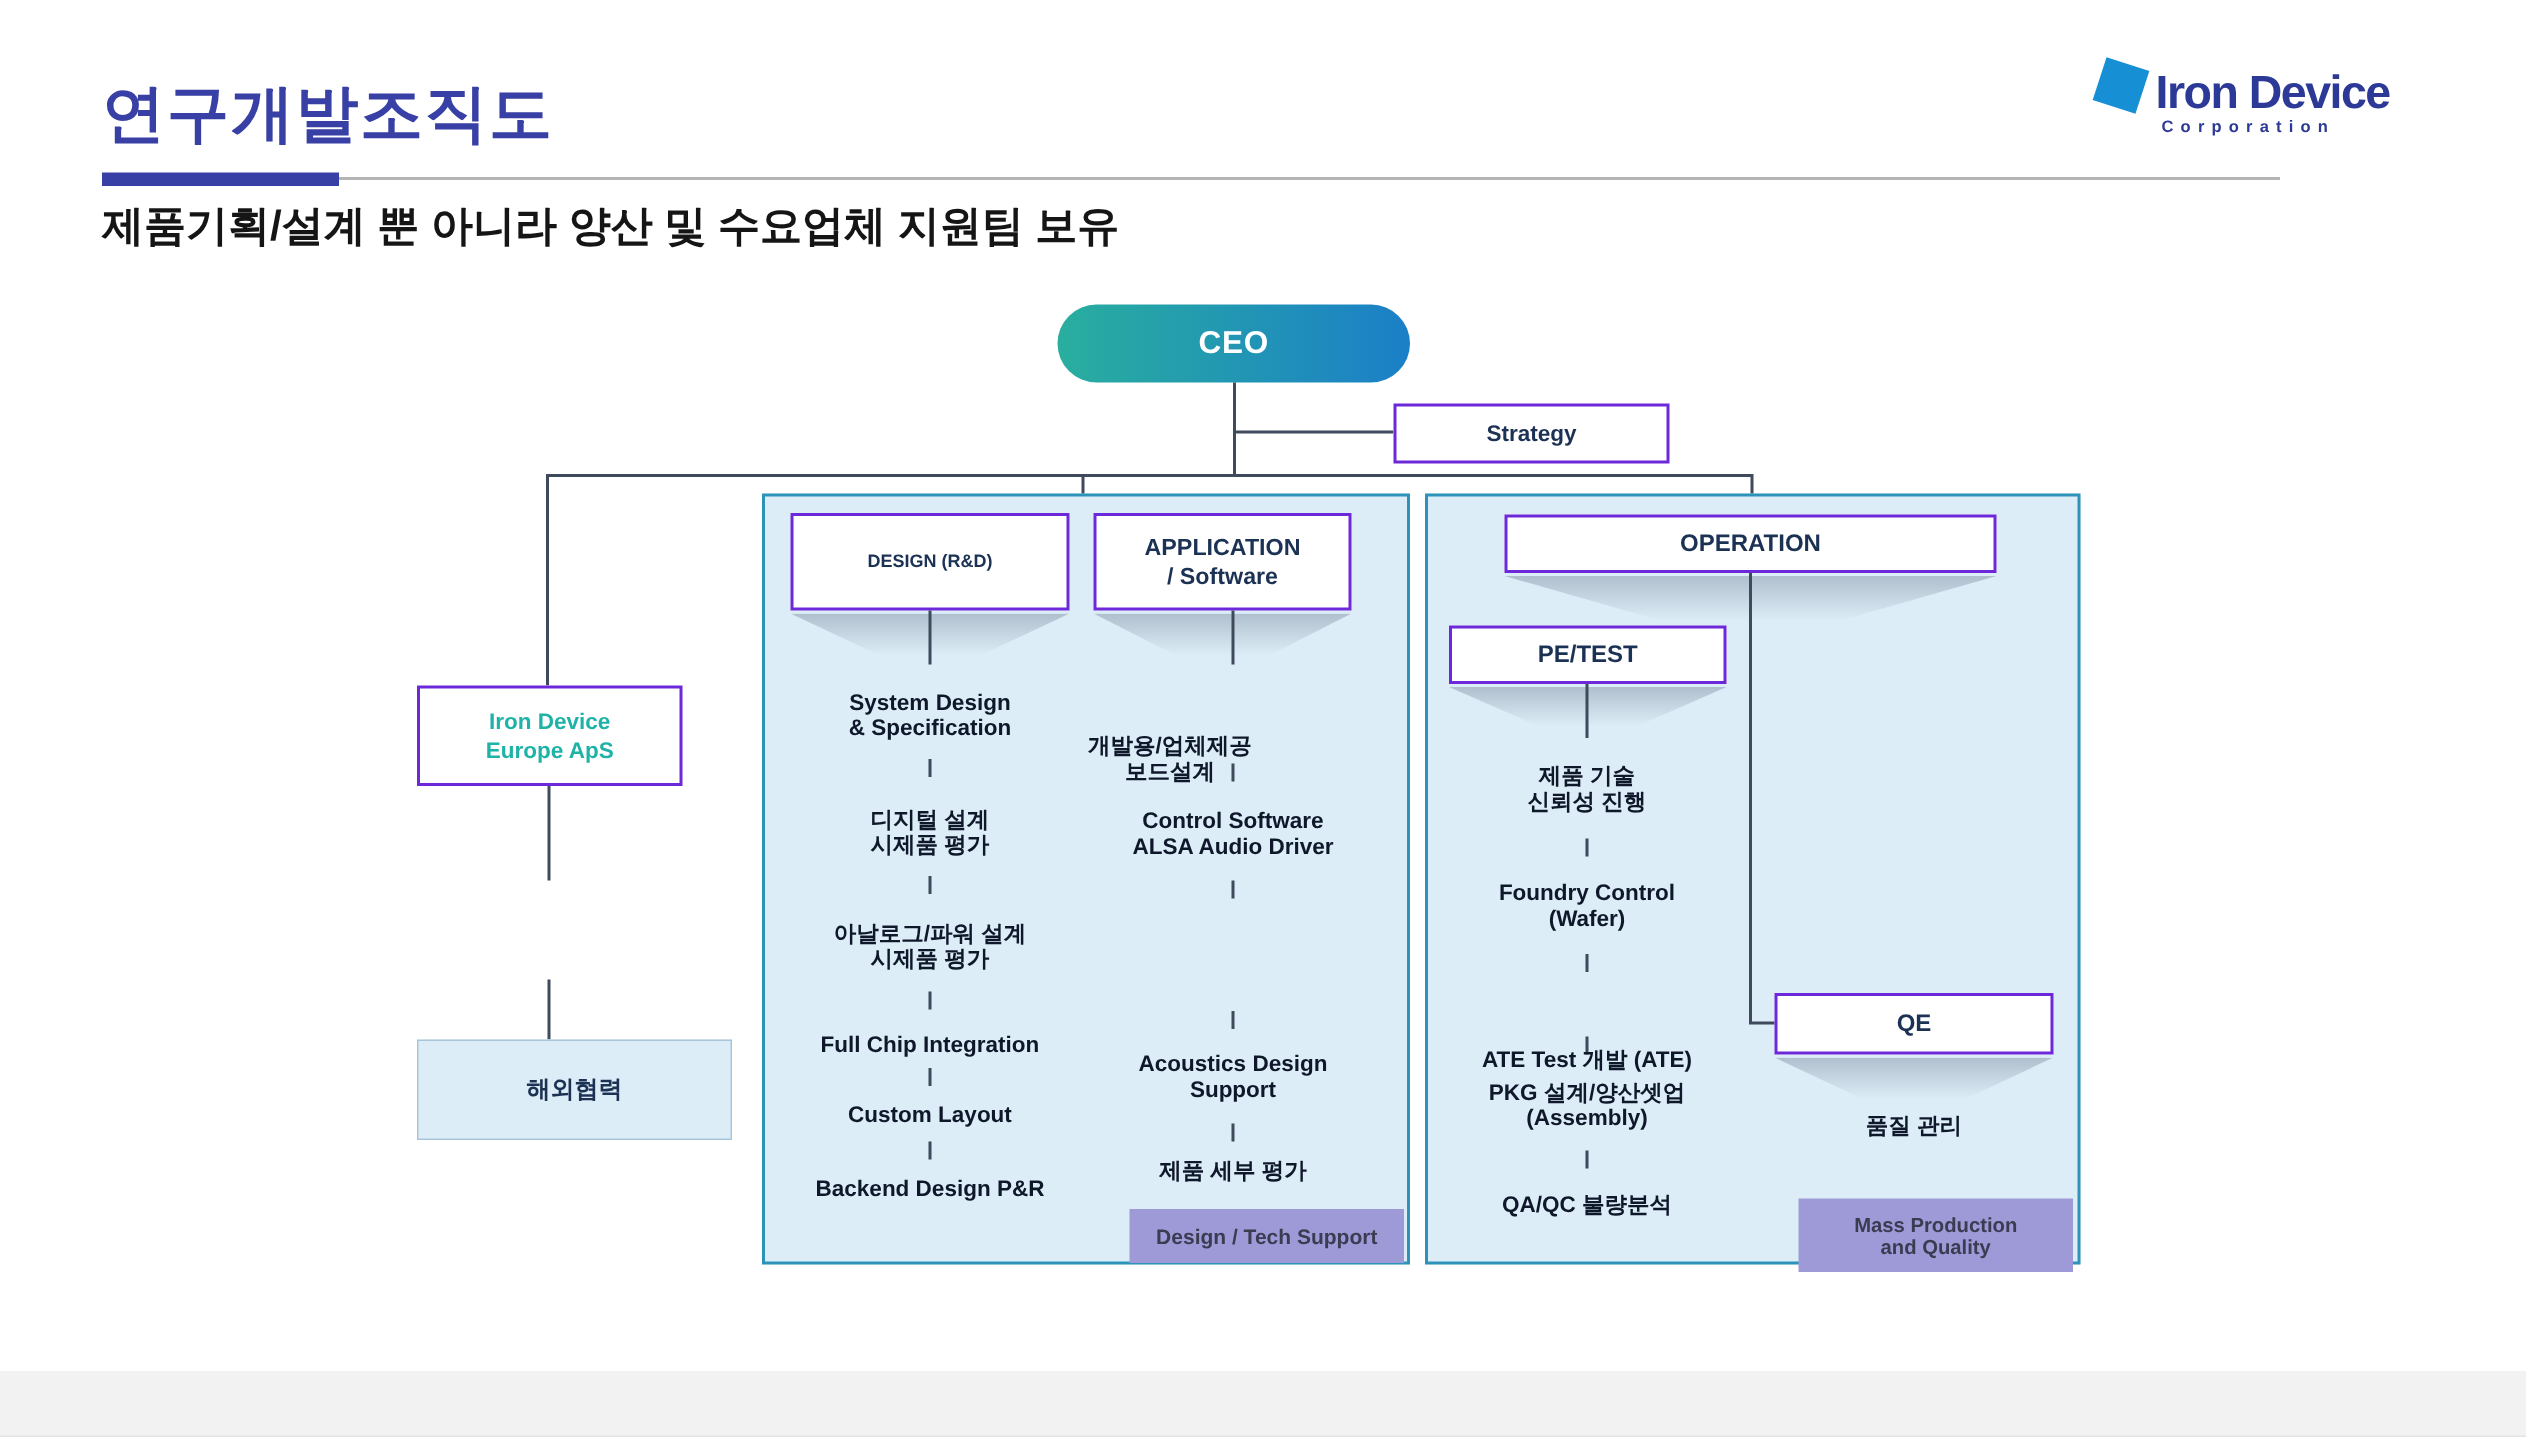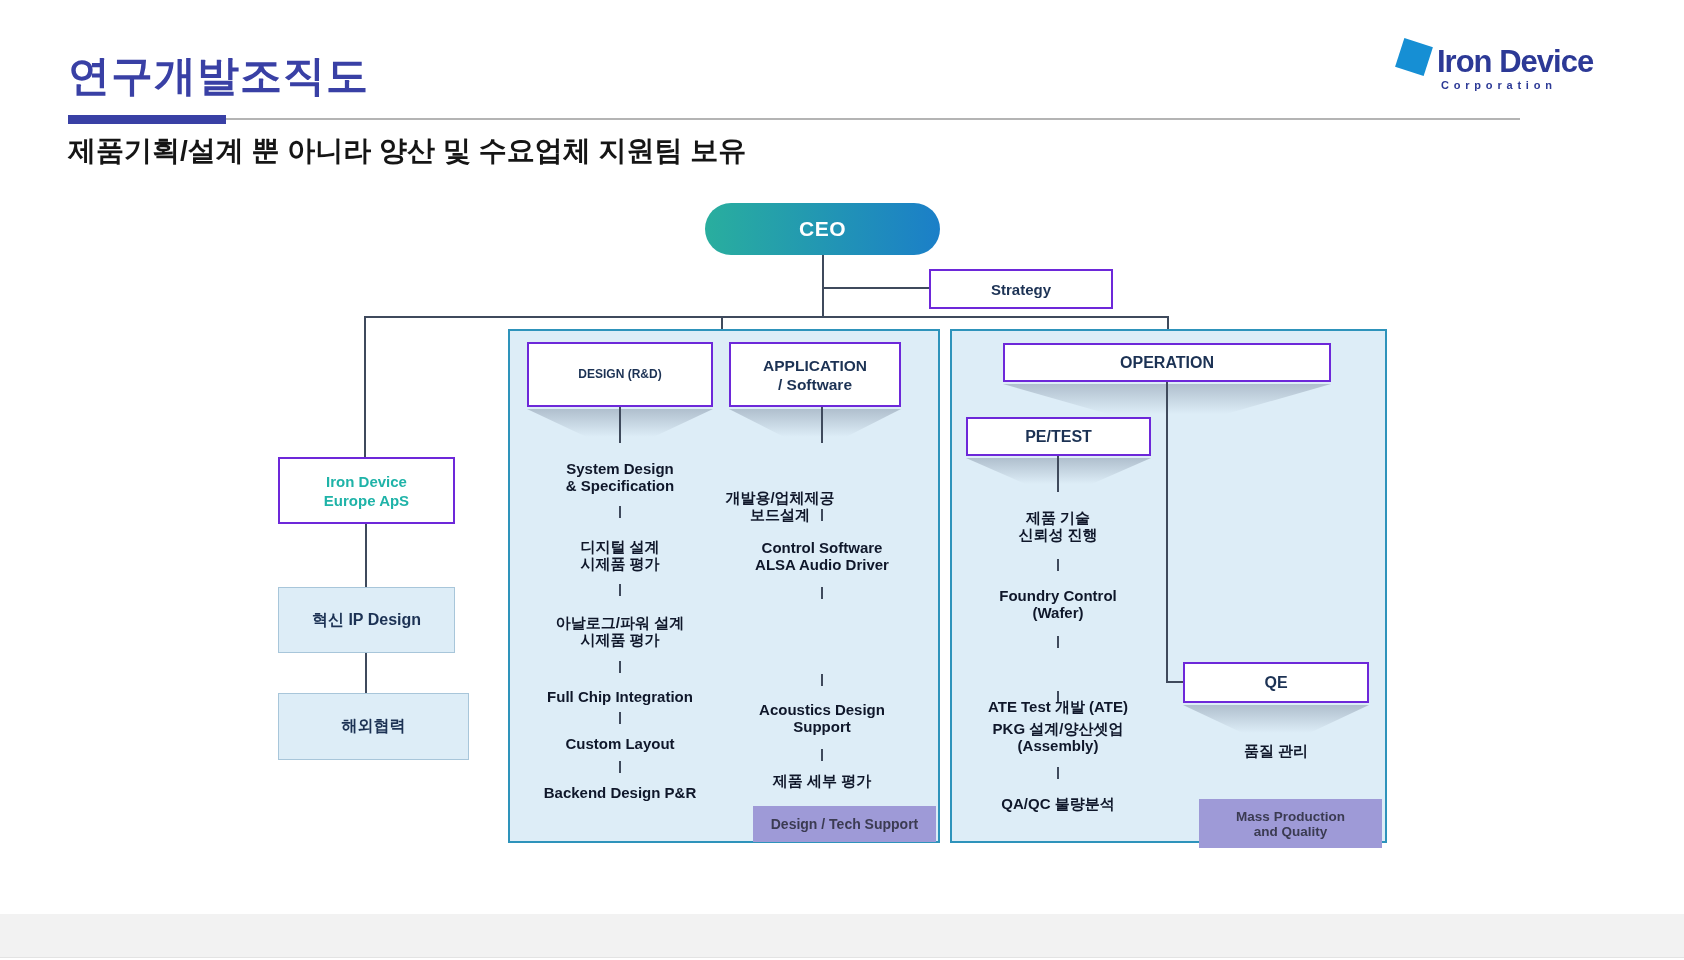--- a/index.html
+++ b/index.html
@@ -66,22 +66,21 @@
   <div class="line vline" style="left:364px;top:316px;height:141px;"></div>
   <div class="line vline" style="left:721px;top:316px;height:14px;"></div>
   <div class="line vline" style="left:1167px;top:316px;height:27px;"></div>
   <div class="line vline" style="left:365px;top:524px;height:63px;"></div>
   <div class="line vline" style="left:365px;top:653px;height:40px;"></div>
 
   <div class="wbox" style="left:929px;top:269px;width:184px;height:40px;font-size:15px;">Strategy</div>
 
   <div class="wbox" style="left:278px;top:457px;width:177px;height:67px;border-width:2.5px;color:#1fb3a8;font-size:15px;">Iron Device
 Europe ApS</div>
-  <div class="lightbox" style="left:278px;top:587px;width:177px;height:66px;">혁신 IP Design</div>
-  <div class="lightbox" style="left:278px;top:693px;width:191px;height:67px;">해외협력</div>
+  <div class="lightbox" style="left:278px;top:693px;width:210px;height:67px;">해외협력</div>
 
   <div class="panel" style="left:508px;top:329px;width:432px;height:514px;"></div>
 
   <div class="wbox" style="left:527px;top:342px;width:186px;height:65px;font-size:12px;">DESIGN (R&amp;D)</div>
   <div class="fan" style="left:527px;top:409px;width:186px;height:28px;"></div>
 
   <div class="wbox" style="left:729px;top:342px;width:172px;height:65px;font-size:15.5px;">APPLICATION
 / Software</div>
   <div class="fan" style="left:729px;top:409px;width:172px;height:28px;"></div>
 

